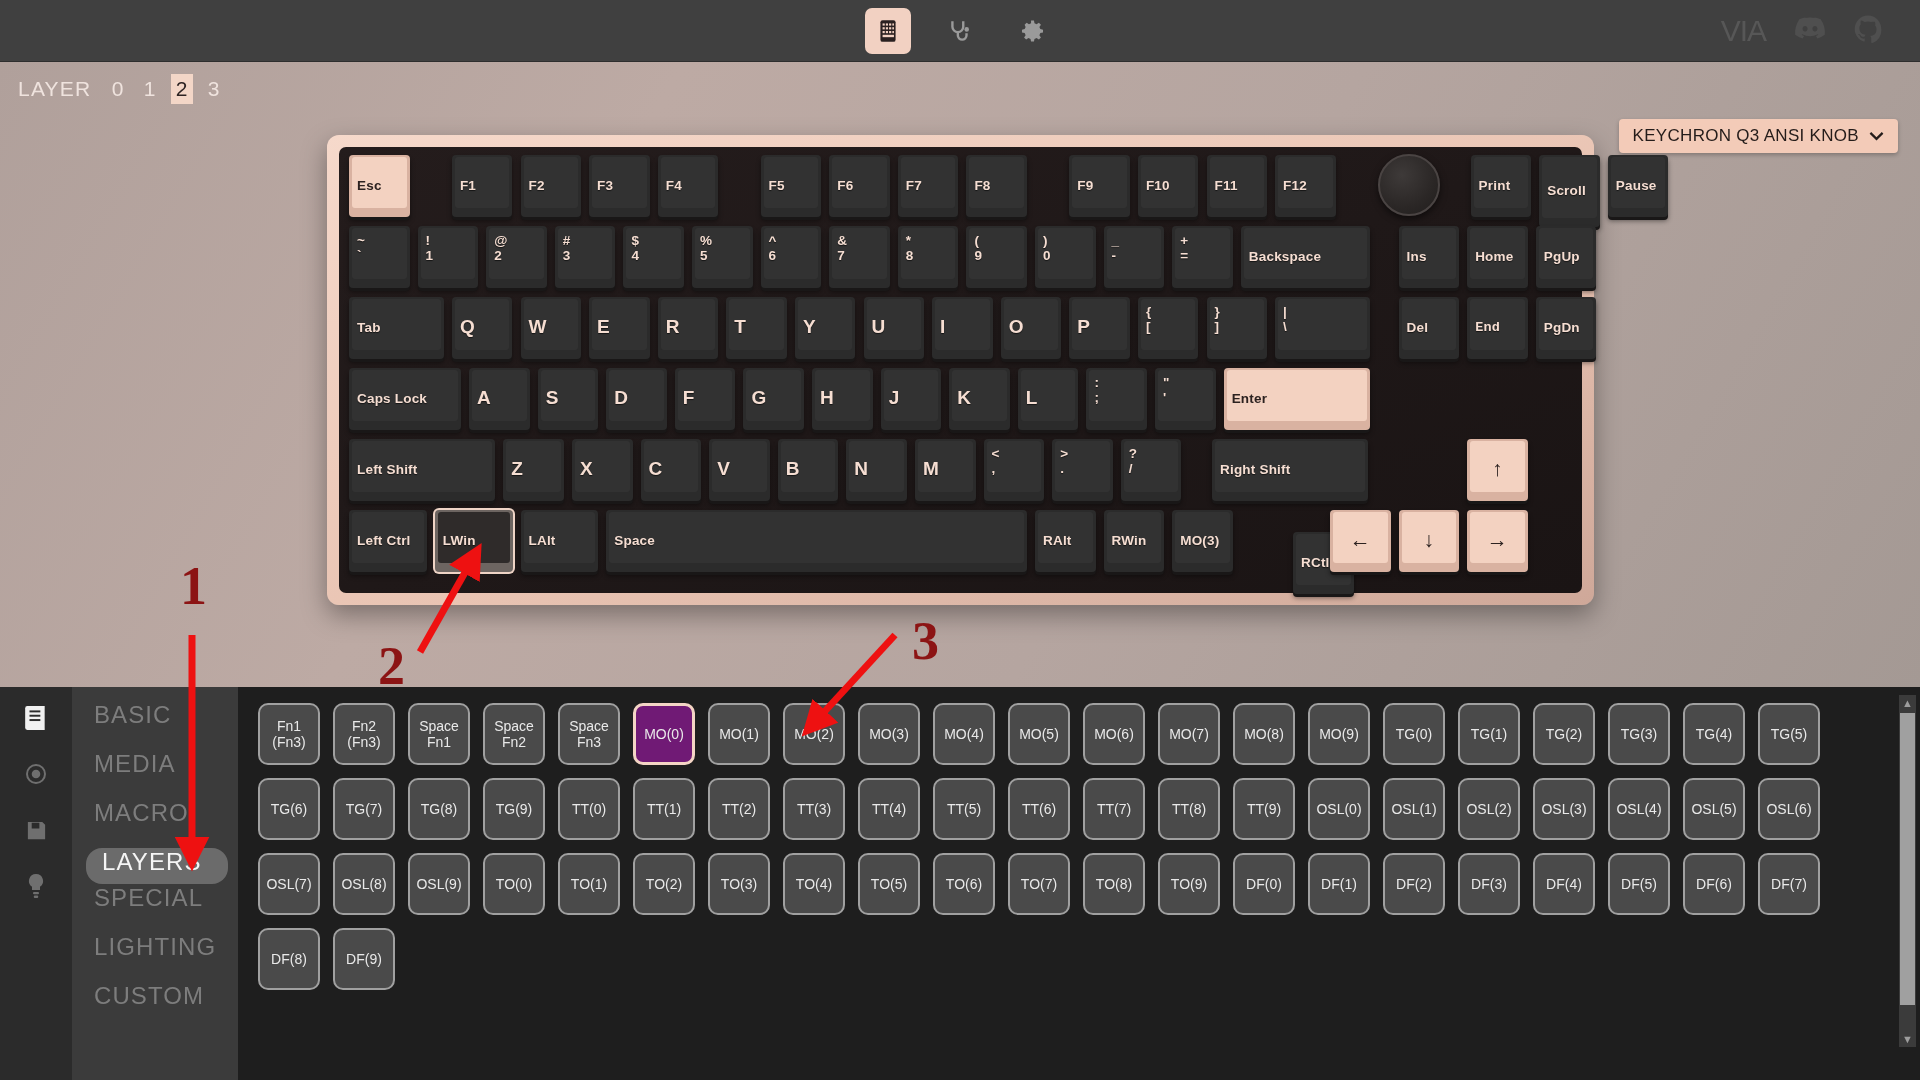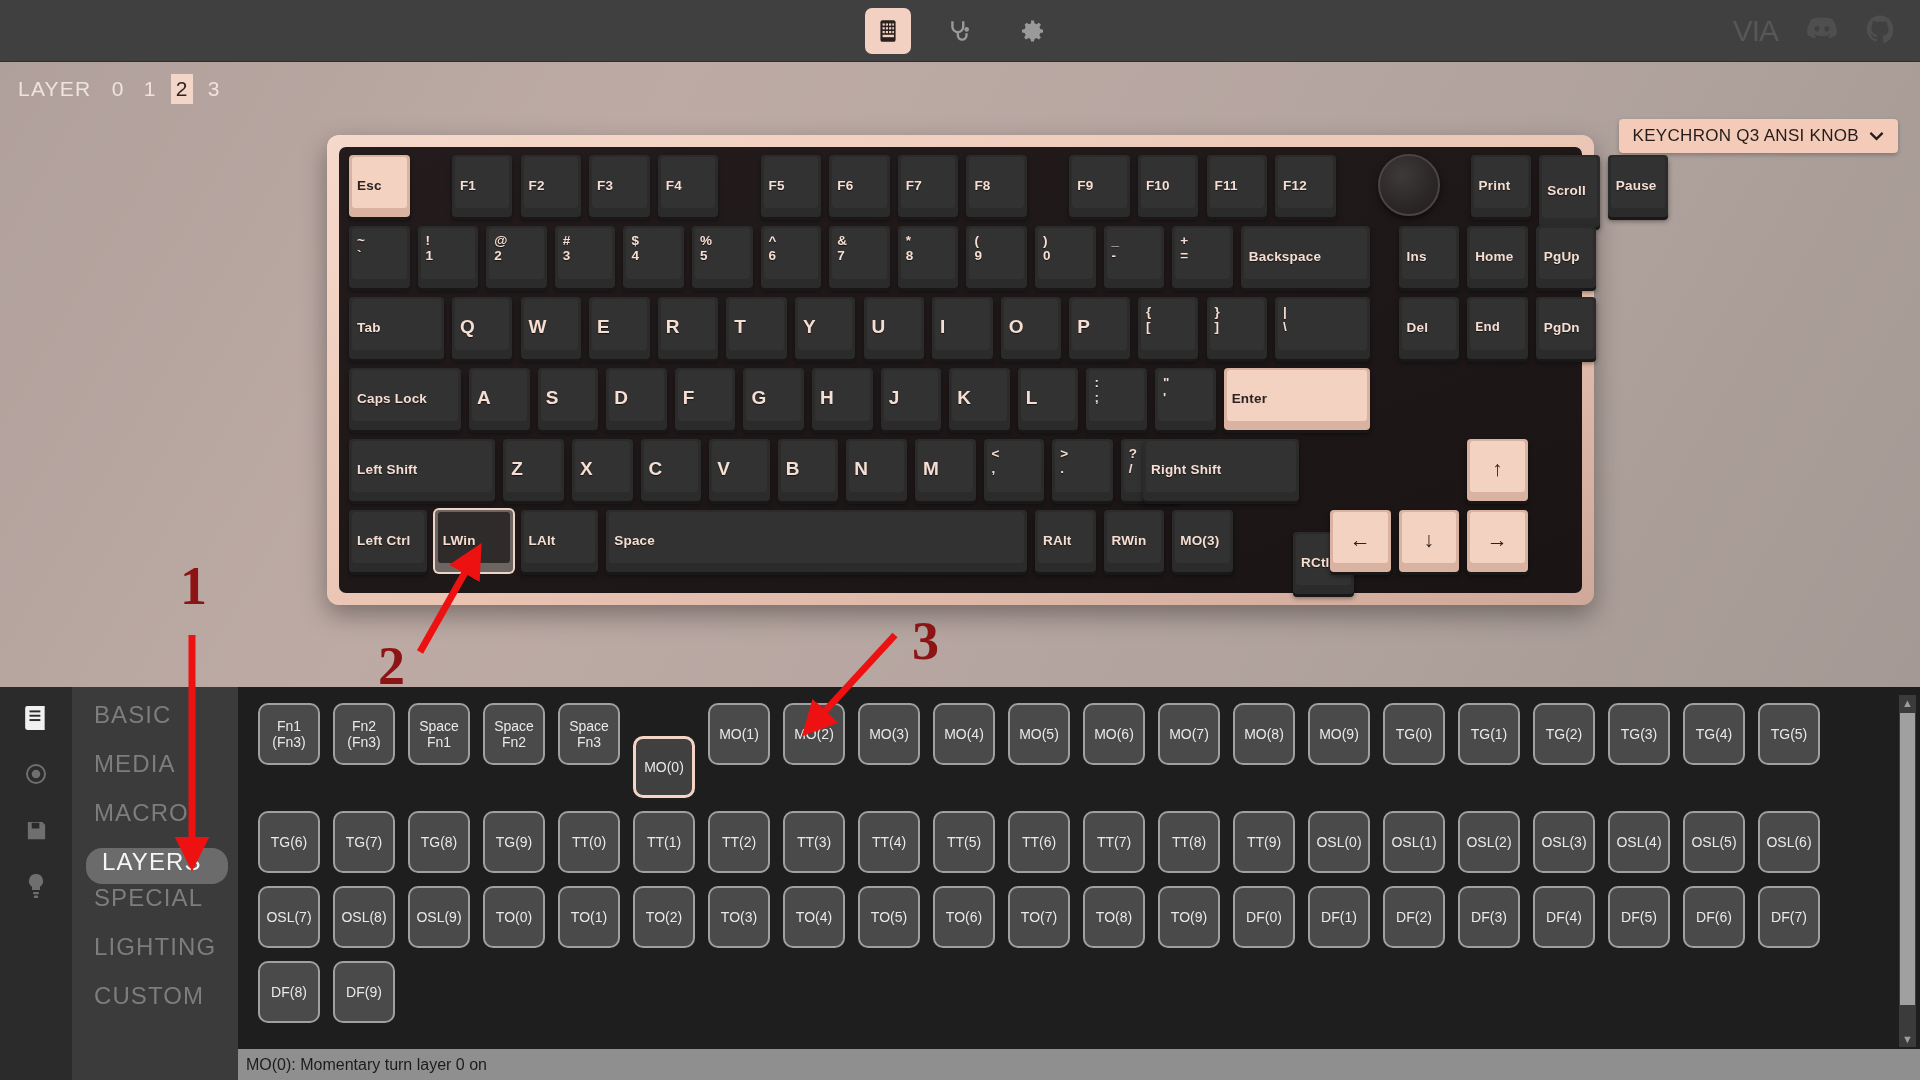--- a/index.html
+++ b/index.html
@@ -21,21 +21,21 @@
     position: absolute; left: 50%; top: 0; transform: translateX(-50%);
     height: 62px; display: flex; align-items: center; gap: 26px;
   }
   .tb-icon {
     width: 46px; height: 46px; display: flex; align-items: center; justify-content: center;
     border-radius: 7px; color: #9a9a9a;
   }
   .tb-icon.active { background: #f2d1c2; color: #2a2020; }
   .tb-icon svg { display: block; }
   .topbar-right {
-    position: absolute; right: 26px; top: 0; height: 62px;
+    position: absolute; right: 38px; top: 0; height: 62px;
     display: flex; align-items: center; gap: 28px;
   }
   .via-logo { font-size: 30px; font-family: "Liberation Sans", sans-serif; color: #575757; letter-spacing: -1px;}
 
   
   .stage {
     position: absolute; left: 0; top: 62px; width: 1920px; height: 625px;
     background: linear-gradient(120deg, #b0a09b 0%, #bdaaa4 30%, #b5a5a0 60%, #a49994 100%);
   }
   .layer-bar {
@@ -151,21 +151,21 @@
     background: #4a4a4a;
     border: 2px solid #a0a0a0;
     border-radius: 10px;
     color: #e9e9e9;
     font-size: 14px;
     display: flex; flex-direction: column;
     align-items: center; justify-content: center;
     line-height: 1.15; text-align: center;
     white-space: pre-line;
   }
-  .pkey.sel { border-color: #f4d5c5; border-width: 3px; background: #404040; margin-top: 33px; }
+  .pkey.sel { border-color: #f4d5c5; border-width: 3px; background: #701a75; }
 
   .scroll-track {
     position: absolute; right: 4px; top: 8px; width: 17px; height: 352px;
     background: #3b3b3b;
   }
   .scroll-thumb { position: absolute; left: 1px; top: 18px; width: 15px; height: 292px; background: #a0a0a0; }
   .scroll-arrow { position: absolute; left: 0; width: 17px; height: 16px; color: #9d9d9d;
      display:flex;align-items:center;justify-content:center;font-size:11px; }
 
   .statusbar {
@@ -569,21 +569,21 @@
           <div class="key dual" style="left: 713.15px; top: 292px; width: 60.6px; height: 62px;">
             <div class="cap"></div>
             <div class="lab">&gt;
 .</div>
           </div>
           <div class="key dual" style="left: 781.75px; top: 292px; width: 60.6px; height: 62px;">
             <div class="cap"></div>
             <div class="lab">?
 /</div>
           </div>
-          <div class="key" style="left: 804px; top: 292px; width: 156px; height: 62px;">
+          <div class="key" style="left: 873px; top: 292px; width: 156px; height: 62px;">
             <div class="cap"></div>
             <div class="lab">Right Shift</div>
           </div>
           <div class="key accent" style="left: 1128.18px; top: 292px; width: 60.6px; height: 62px;">
             <div class="cap"></div>
             <div class="lab" style="font-size: 21px; left: 0px; right: 0px; text-align: center;">↑</div>
           </div>
           <div class="key" style="left: 10px; top: 363px; width: 77.75px; height: 62px;">
             <div class="cap"></div>
             <div class="lab">Left Ctrl</div>
@@ -757,23 +757,20 @@
           <div class="pkey"><span>DF(8)</span></div>
           <div class="pkey"><span>DF(9)</span></div>
         </div>
       <div class="scroll-track">
         <div class="scroll-arrow" style="top:0">▲</div>
         <div class="scroll-thumb"></div>
         <div class="scroll-arrow" style="bottom:0">▼</div>
       </div>
     </div>
 
-    <div class="statusbar">
-      <span>MO(0): Momentary turn layer 0 on</span>
-    </div>
   </div>
 
   <svg class="annot-svg">
     <defs>
       <marker id="ah" markerWidth="5" markerHeight="5" refX="2.2" refY="2.5" orient="auto">
         <path d="M0,0 L5,2.5 L0,5 z" fill="#ee1111"></path>
       </marker>
     </defs>
     <line x1="192" y1="635" x2="192" y2="852" stroke="#ee1111" stroke-width="7" marker-end="url(#ah)"></line>
     <line x1="420" y1="652" x2="472" y2="560" stroke="#ee1111" stroke-width="7" marker-end="url(#ah)"></line>

